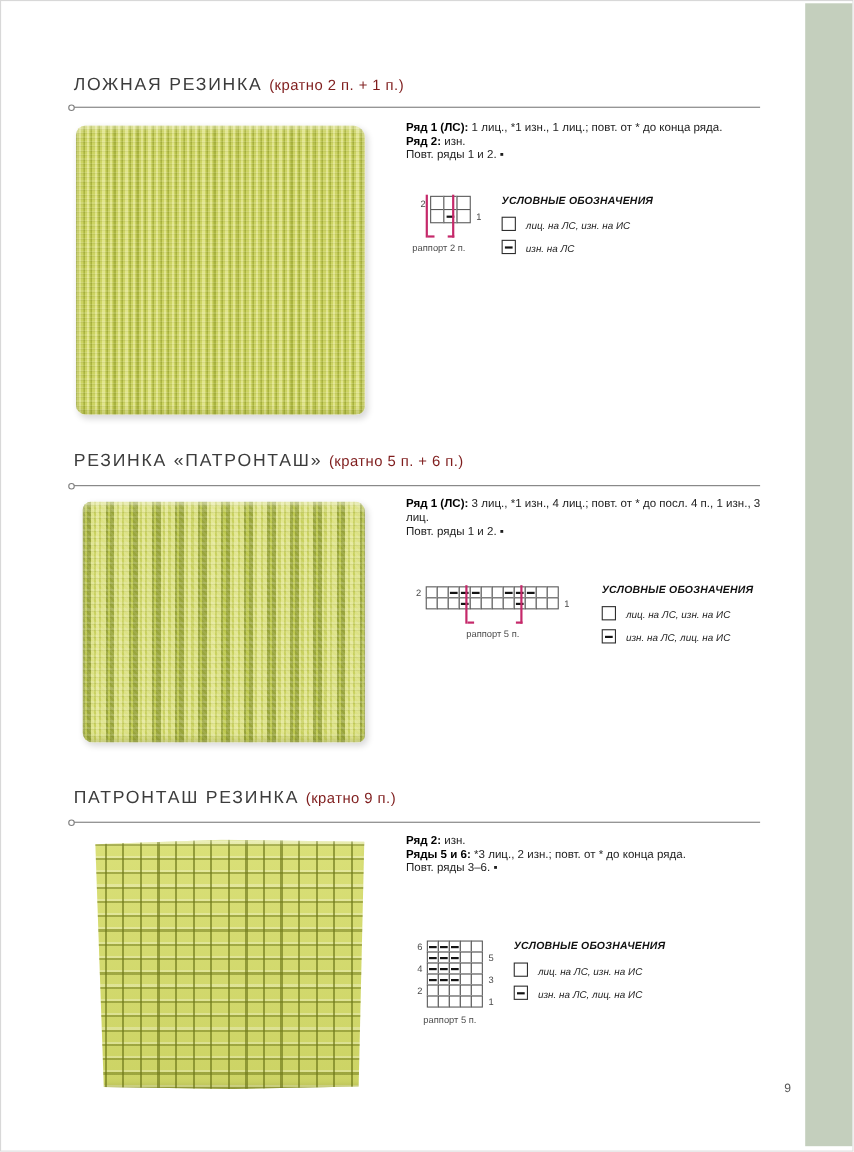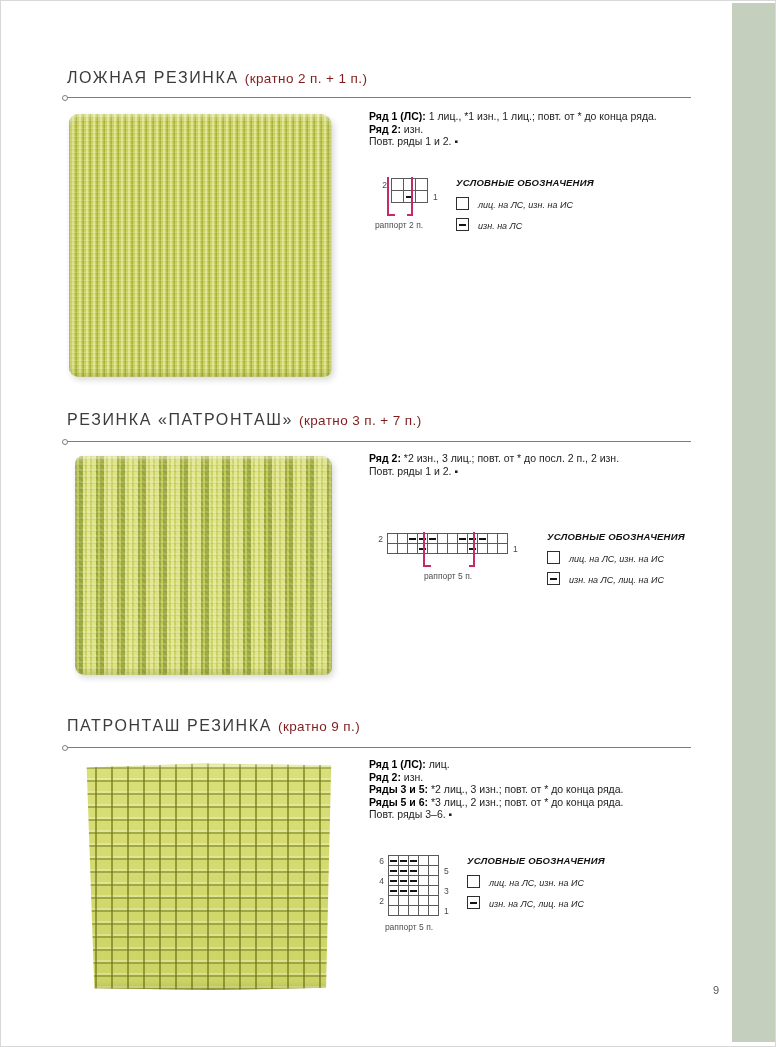--- a/index.html
+++ b/index.html
@@ -99,25 +99,25 @@
         </div>
         <div class="lrow">
           <span class="lsq">
             <i class="dash"></i>
           </span>
           <span class="ltx">изн. на ЛС</span>
         </div>
       </div>
   </div>
 
-  <h2 class="ptitle" style="top:410px"><span>РЕЗИНКА «ПАТРОНТАШ»</span> <span class="sub">(кратно 3 п. + 7 п.)</span></h2>
+  <h2 class="ptitle" style="top:410px"><span>РЕЗИНКА «ПАТРОНТАШ»</span> <span class="sub">(кратно 5 п. + 6 п.)</span></h2>
   <div class="rule" style="top:440px"></div>
   <div class="swatch swatch2"></div>
   <div class="instr" style="top:451px">
-      <p><b>Ряд 2:</b> *2 изн., 3 лиц.; повт. от * до посл. 2 п., 2 изн.</p>
+      <p><b>Ряд 1 (ЛС):</b> 3 лиц., *1 изн., 4 лиц.; повт. от * до посл. 4 п., 1 изн., 3 лиц.</p>
       <p>Повт. ряды 1 и 2. ▪</p>
     </div>
   <div class="chart" style="left:368px;top:532px">
       <div class="crow">
         <span class="cnum l" style="width: 14px; height: 11px;">2</span>
         <span class="ccell" style="width: 11px; height: 11px;"></span>
         <span class="ccell" style="width: 11px; height: 11px;"></span>
         <span class="ccell" style="width: 11px; height: 11px;">
           <i class="dash"></i>
         </span>
@@ -181,23 +181,21 @@
           </span>
           <span class="ltx">изн. на ЛС, лиц. на ИС</span>
         </div>
       </div>
   </div>
 
   <h2 class="ptitle" style="top:716px"><span>ПАТРОНТАШ РЕЗИНКА</span> <span class="sub">(кратно 9 п.)</span></h2>
   <div class="rule" style="top:746px"></div>
   <div class="swatch swatch3"></div>
   <div class="instr" style="top:757px">
-      <p><b>Ряд 1 (ЛС):</b> лиц.</p>
       <p><b>Ряд 2:</b> изн.</p>
-      <p><b>Ряды 3 и 5:</b> *2 лиц., 3 изн.; повт. от * до конца ряда.</p>
       <p><b>Ряды 5 и 6:</b> *3 лиц., 2 изн.; повт. от * до конца ряда.</p>
       <p>Повт. ряды 3–6. ▪</p>
     </div>
   <div class="chart" style="left:369px;top:854px">
       <div class="crow">
         <span class="cnum l" style="width: 14px; height: 11px;">6</span>
         <span class="ccell" style="width: 11px; height: 11px;">
           <i class="dash"></i>
         </span>
         <span class="ccell" style="width: 11px; height: 11px;">

